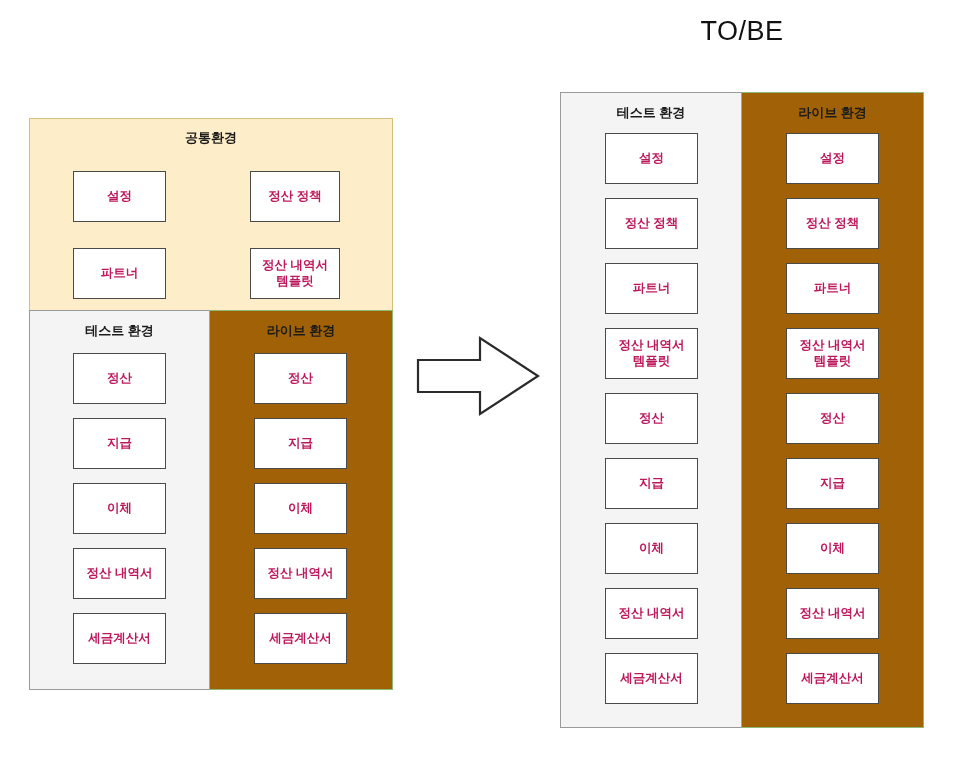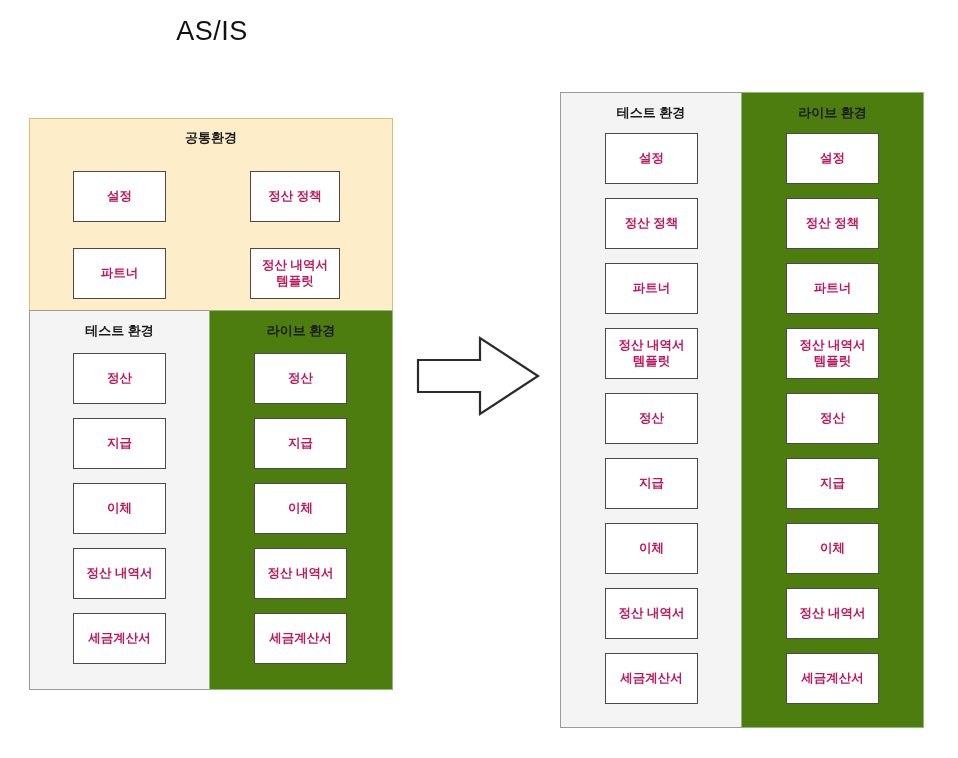--- a/index.html
+++ b/index.html
@@ -43,21 +43,21 @@
   }
   .panel-common {
     background: #fdeec9;
     border: 1px solid #d4c07c;
   }
   .panel-test {
     background: #f4f4f4;
     border: 1px solid #9a9a9a;
   }
   .panel-live {
-    background: #4d7c0f;
+    background: #a16207;
     border: 1px solid #8cb878;
   }
 
   .panel-label {
     position: absolute;
     left: 0;
     width: 100%;
     text-align: center;
     font-size: 13px;
     font-weight: 700;
@@ -88,21 +88,20 @@
     top: 330px;
     width: 128px;
     height: 92px;
   }
 </style>
 </head>
 <body>
 
 <div class="stage">
 
-  <div class="diagram-title" id="title-asis">AS/IS</div>
 
   <div class="panel panel-common" id="asis-common-panel" style="left:29px; top:118px; width:364px; height:193px;">
     <div class="panel-label" style="top:10px;font-family:Liberation Mono, monospace;">공통환경</div>
   </div>
   <div class="node" style="left:73px; top:171px; width:93px; height:51px;">설정</div>
   <div class="node" style="left:250px; top:171px; width:90px; height:51px;">정산 정책</div>
   <div class="node" style="left:73px; top:248px; width:93px; height:51px;">파트너</div>
   <div class="node" style="left:250px; top:248px; width:90px; height:51px;">정산 내역서
 템플릿</div>
 
@@ -123,20 +122,21 @@
   <div class="node" style="left:254px; top:483px; width:93px; height:51px;">이체</div>
   <div class="node" style="left:254px; top:548px; width:93px; height:51px;">정산 내역서</div>
   <div class="node" style="left:254px; top:613px; width:93px; height:51px;">세금계산서</div>
 
   <div id="transition-arrow">
     <svg width="128" height="92" viewBox="0 0 128 92" xmlns="http://www.w3.org/2000/svg">
       <polygon points="4,30 66,30 66,8 124,46 66,84 66,62 4,62" fill="#ffffff" stroke="#2b2b2b" stroke-width="2.2" stroke-linejoin="miter"></polygon>
     </svg>
   </div>
 
+  <div class="diagram-title" id="title-tobe">TO/BE</div>
 
   <div class="panel panel-test" id="tobe-test-panel" style="left:560px; top:92px; width:182px; height:636px;">
     <div class="panel-label" style="top:11px;">테스트 환경</div>
   </div>
   <div class="node" style="left:605px; top:133px; width:93px; height:51px;">설정</div>
   <div class="node" style="left:605px; top:198px; width:93px; height:51px;">정산 정책</div>
   <div class="node" style="left:605px; top:263px; width:93px; height:51px;">파트너</div>
   <div class="node" style="left:605px; top:328px; width:93px; height:51px;">정산 내역서
 템플릿</div>
   <div class="node" style="left:605px; top:393px; width:93px; height:51px;">정산</div>

